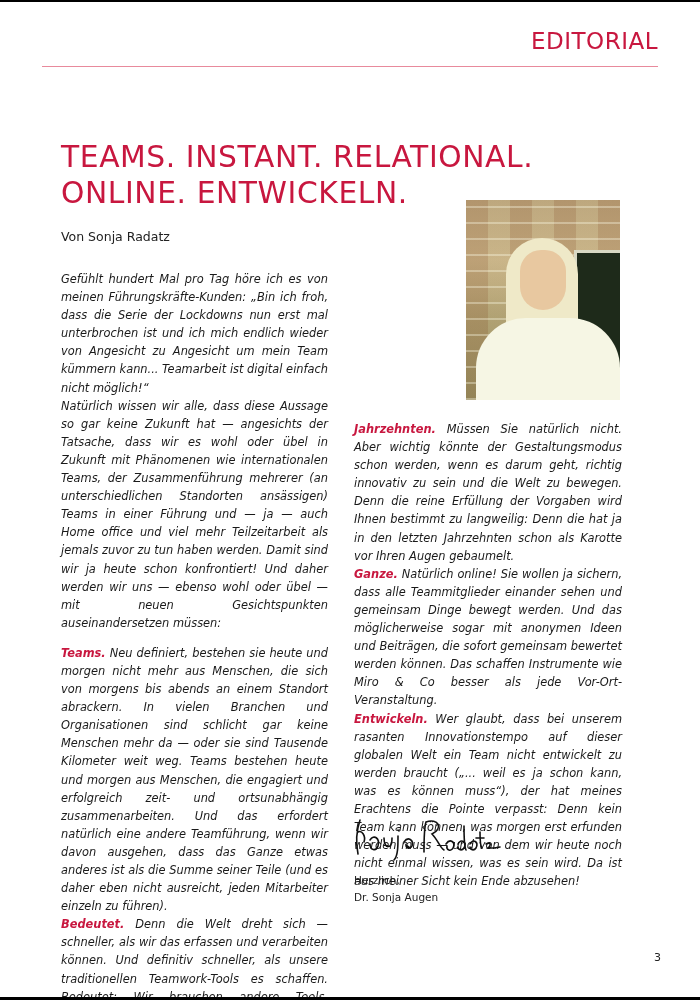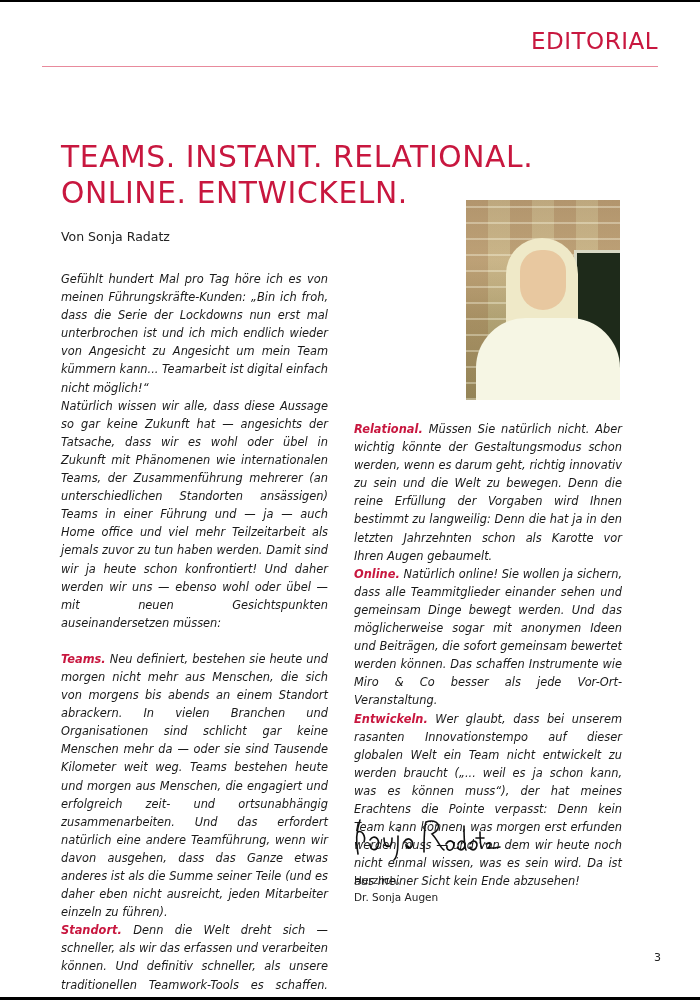--- a/index.html
+++ b/index.html
@@ -49,21 +49,21 @@
     }
     .photo .body {
       position: absolute; left: 10px; top: 118px; width: 144px; height: 90px;
       background: #f6f6e4; border-radius: 50px 50px 0 0;
     }
     .col {
       position: absolute; font-size: 11.4px; line-height: 18.1px; text-align: justify;
       color: #1a1a1a;
     }
     .col p { margin: 0; font-style: italic; }
-    .col p.gap { margin-top: 18px; }
+    .col p.gap { margin-top: 12px; }
     .col-left { left: 61px; top: 270px; width: 267px; }
     .col-right { left: 354px; top: 420px; width: 268px; }
     .kw { color: #c8173f; font-weight: bold; }
     .signature {
       position: absolute; left: 352px; top: 812px; width: 150px; height: 50px;
     }
     .closing { position: absolute; left: 354px; top: 872px; font-size: 10.5px; line-height: 17px; color: #222; }
     .page-num { position: absolute; left: 654px; top: 951px; font-size: 11px; color: #222; }
   </style>
 </head>
@@ -86,26 +86,26 @@
   <div class="window"></div>
   <div class="hair"></div>
   <div class="face"></div>
   <div class="body"></div>
 </div>
 
 <div class="col col-left">
   <p>Gefühlt hundert Mal pro Tag höre ich es von meinen Führungskräfte-Kunden: „Bin ich froh, dass die Serie der Lockdowns nun erst mal unterbrochen ist und ich mich endlich wieder von Angesicht zu Angesicht um mein Team kümmern kann... Teamarbeit ist digital einfach nicht möglich!“</p>
   <p>Natürlich wissen wir alle, dass diese Aussage so gar keine Zukunft hat — angesichts der Tatsache, dass wir es wohl oder übel in Zukunft mit Phänomenen wie internationalen Teams, der Zusammenführung mehrerer (an unterschiedlichen Standorten ansässigen) Teams in einer Führung und — ja — auch Home office und viel mehr Teilzeitarbeit als jemals zuvor zu tun haben werden. Damit sind wir ja heute schon konfrontiert! Und daher werden wir uns — ebenso wohl oder übel — mit neuen Gesichtspunkten auseinandersetzen müssen:</p>
   <p class="gap"><span class="kw">Teams.</span><span> Neu definiert, bestehen sie heute und morgen nicht mehr aus Menschen, die sich von morgens bis abends an einem Standort abrackern. In vielen Branchen und Organisationen sind schlicht gar keine Menschen mehr da — oder sie sind Tausende Kilometer weit weg. Teams bestehen heute und morgen aus Menschen, die engagiert und erfolgreich zeit- und ortsunabhängig zusammenarbeiten. Und das erfordert natürlich eine andere Teamführung, wenn wir davon ausgehen, dass das Ganze etwas anderes ist als die Summe seiner Teile (und es daher eben nicht ausreicht, jeden Mitarbeiter einzeln zu führen).</span></p>
-  <p><span class="kw">Standort.</span><span> Denn die Welt dreht sich — schneller, als wir das erfassen und verarbeiten können. Und definitiv schneller, als unsere traditionellen Teamwork-Tools es schaffen. Bedeutet: Wir brauchen andere Tools. Spannende Tools, die instant wirken und praktisch täglich sichern, dass das Team gemeinsam erfolgreich unterwegs ist.</span></p>
+  <p><span class="kw">Bedeutet.</span><span> Denn die Welt dreht sich — schneller, als wir das erfassen und verarbeiten können. Und definitiv schneller, als unsere traditionellen Teamwork-Tools es schaffen. Bedeutet: Wir brauchen andere Tools. Spannende Tools, die instant wirken und praktisch täglich sichern, dass das Team gemeinsam erfolgreich unterwegs ist.</span></p>
 </div>
 
 <div class="col col-right">
-  <p><span class="kw">Relational.</span><span> Müssen Sie natürlich nicht. Aber wichtig könnte der Gestaltungsmodus schon werden, wenn es darum geht, richtig innovativ zu sein und die Welt zu bewegen. Denn die reine Erfüllung der Vorgaben wird Ihnen bestimmt zu langweilig: Denn die hat ja in den letzten Jahrzehnten schon als Karotte vor Ihren Augen gebaumelt.</span></p>
-  <p><span class="kw">Online.</span><span> Natürlich online! Sie wollen ja sichern, dass alle Teammitglieder einander sehen und gemeinsam Dinge bewegt werden. Und das möglicherweise sogar mit anonymen Ideen und Beiträgen, die sofort gemeinsam bewertet werden können. Das schaffen Instrumente wie Miro &amp; Co besser als jede Vor-Ort-Veranstaltung.</span></p>
+  <p><span class="kw">Jahrzehnten.</span><span> Müssen Sie natürlich nicht. Aber wichtig könnte der Gestaltungsmodus schon werden, wenn es darum geht, richtig innovativ zu sein und die Welt zu bewegen. Denn die reine Erfüllung der Vorgaben wird Ihnen bestimmt zu langweilig: Denn die hat ja in den letzten Jahrzehnten schon als Karotte vor Ihren Augen gebaumelt.</span></p>
+  <p><span class="kw">Ganze.</span><span> Natürlich online! Sie wollen ja sichern, dass alle Teammitglieder einander sehen und gemeinsam Dinge bewegt werden. Und das möglicherweise sogar mit anonymen Ideen und Beiträgen, die sofort gemeinsam bewertet werden können. Das schaffen Instrumente wie Miro &amp; Co besser als jede Vor-Ort-Veranstaltung.</span></p>
   <p><span class="kw">Entwickeln.</span><span> Wer glaubt, dass bei unserem rasanten Innovationstempo auf dieser globalen Welt ein Team nicht entwickelt zu werden braucht („... weil es ja schon kann, was es können muss“), der hat meines Erachtens die Pointe verpasst: Denn kein Team kann können, was morgen erst erfunden werden muss — und von dem wir heute noch nicht einmal wissen, was es sein wird. Da ist aus meiner Sicht kein Ende abzusehen!</span></p>
 </div>
 
 <svg class="signature" viewBox="0 0 150 50" aria-label="Sonja Radatz">
   <path d="M8 8 C4 20, 4 32, 6 42 M6 20 C10 18, 14 24, 12 30 M18 28 c4 -6 10 -2 8 6 c-2 6 -8 4 -8 -2 M32 26 c0 6 2 10 6 8 c2 -2 2 -6 2 -8 M46 24 c0 10 0 20 -4 24 M46 18 l1 1 M52 30 c4 -6 10 -2 8 4 c-2 4 -6 2 -6 -1 l4 3" fill="none" stroke="#111" stroke-width="1.6" stroke-linecap="round"></path>
   <path d="M72 40 C72 28, 72 16, 74 10 C86 6, 92 16, 80 22 C86 28, 88 36, 92 38 M94 32 c4 -6 10 -2 7 4 c-2 4 -7 2 -6 -2 M106 32 c3 -6 9 -2 6 4 c-2 3 -6 2 -6 -1 M112 14 c0 10 0 20 2 24 M118 32 c3 -6 9 -2 6 4 c-2 3 -6 2 -6 -1 M128 20 c0 8 0 14 2 16 M124 26 l8 0 M134 32 c4 -2 6 0 2 4 l8 0 M142 36 l6 -1" fill="none" stroke="#111" stroke-width="1.6" stroke-linecap="round"></path>
 </svg>
 
 <div class="closing">
   <div>Herzlich,</div>

